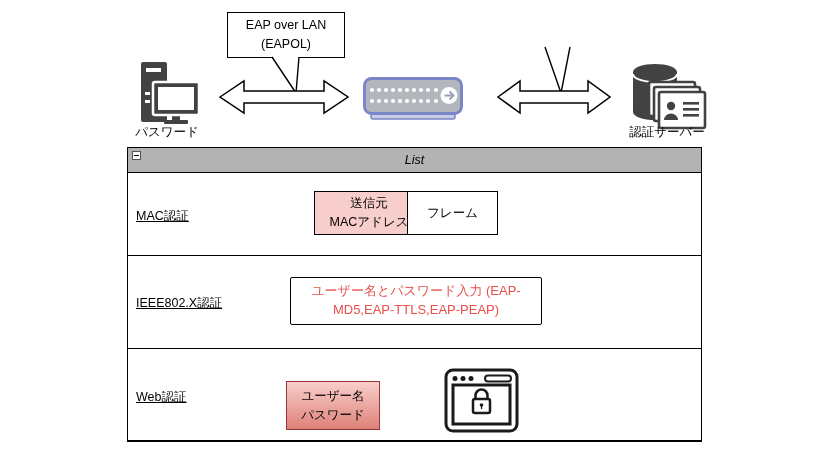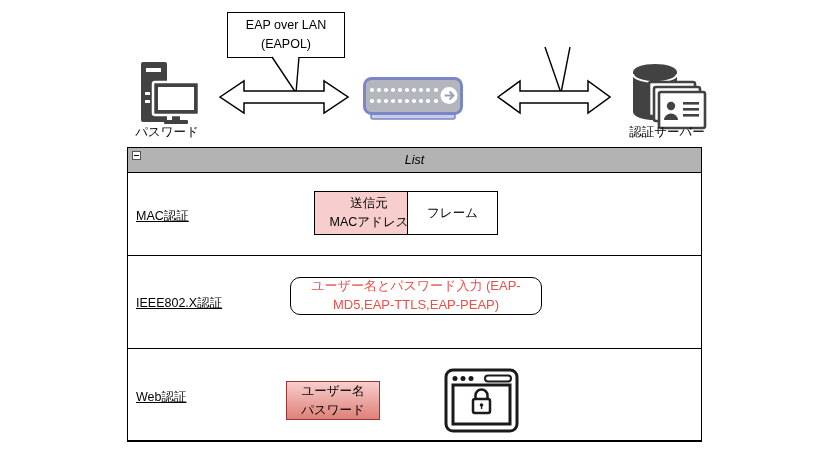--- a/index.html
+++ b/index.html
@@ -32,27 +32,27 @@
   .collapse-btn .minus { width:5px; height:1px; background:#000; }
   .row-divider { position:absolute; left:0; width:100%; border-top:1px solid #000; }
   .row-label { position:absolute; left:8px; font-size:12.5px;text-decoration:underline; }
   .two-line { display:flex; flex-direction:column; align-items:center; justify-content:center;
               text-align:center; font-size:12.5px; line-height:1.5; box-sizing:border-box; }
   .box-pink  { position:absolute; left:170px; top:43px; width:110px; height:44px;
                background:var(--pink-fill); border:1px solid #000;margin-left:16px; }
   .box-frame { position:absolute; left:279px; top:43px; width:91px; height:44px;
                background:#fff; border:1px solid #000; }
   .note-box {
-    position:absolute; left:162px; top:129px; width:252px; height:38px;
-    border:1.5px solid #000; border-radius:10px; box-sizing:border-box;
+    position:absolute; left:162px; top:129px; width:252px; height:48px;
+    border:1.5px solid #000; border-radius:2px; box-sizing:border-box;
     display:flex; align-items:center; justify-content:center; text-align:center;
     color:var(--note-red); font-size:13px; line-height:1.45; padding:2px 12px;
   }
   .cred-box {
-    position:absolute; left:158px; top:233px; width:94px; height:39px;
+    position:absolute; left:158px; top:233px; width:94px; height:49px;
     background:linear-gradient(var(--cred-gradient-top), var(--cred-gradient-bottom));
     border:1px solid var(--cred-border);
   }
   .blue-label { color:var(--authenticator-blue); }
 </style>
 </head>
 <body>
 
 <div class="stage">
 

